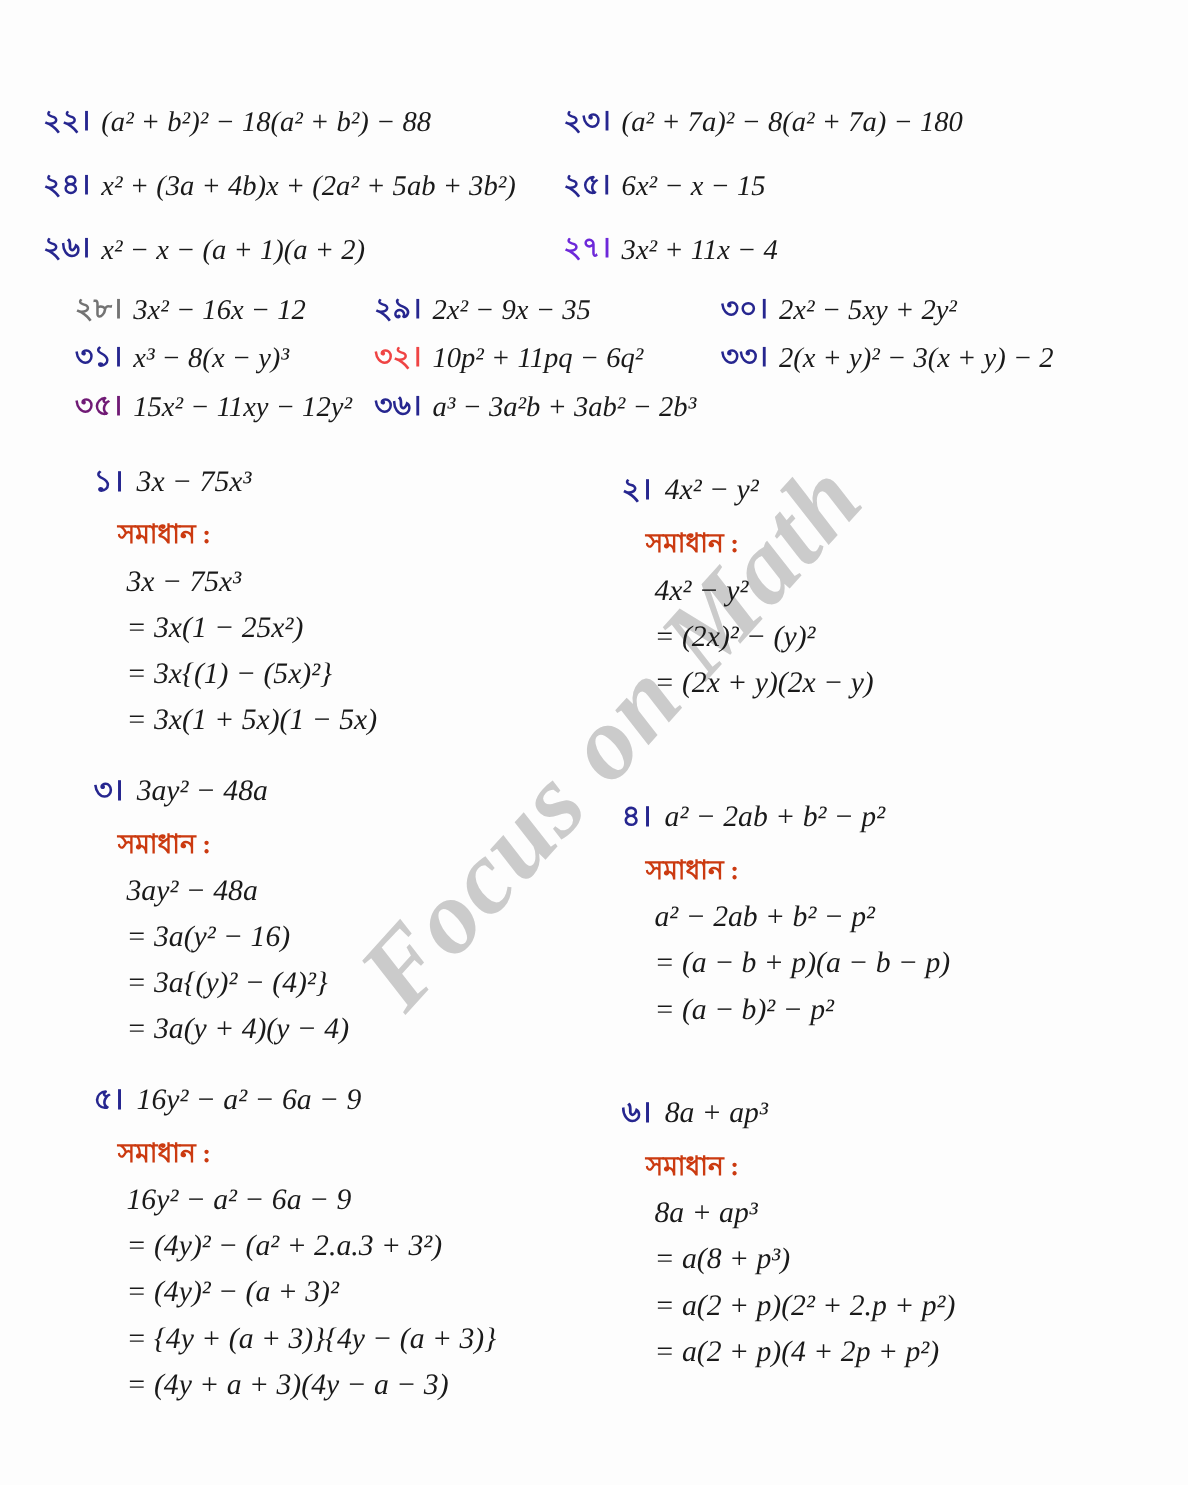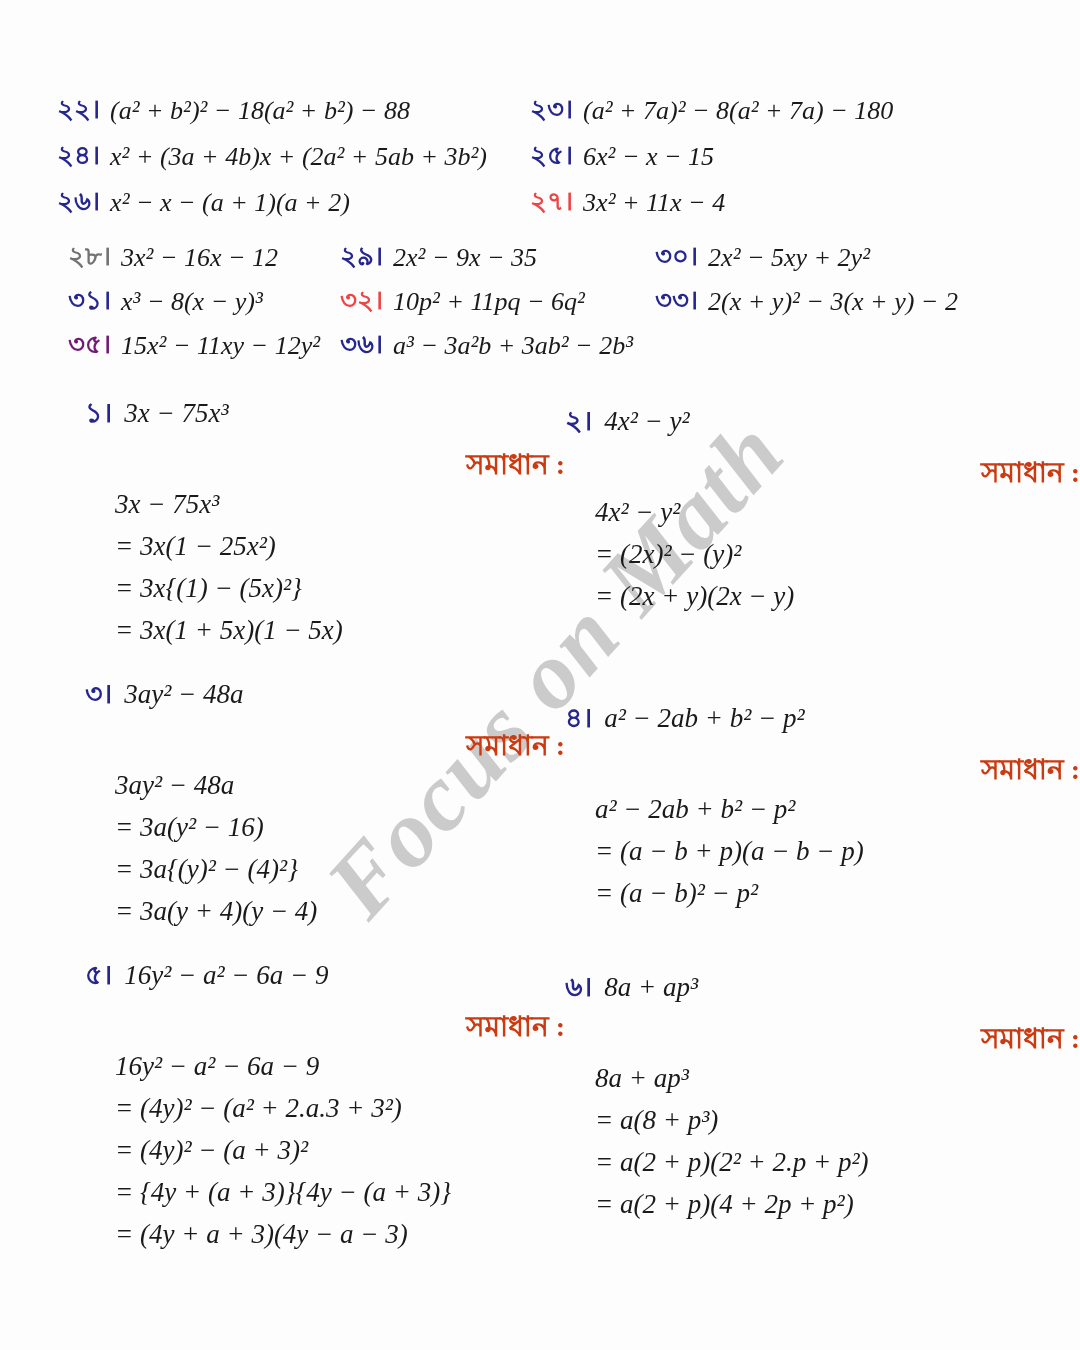--- a/index.html
+++ b/index.html
@@ -23,21 +23,21 @@
     color:#c3c3c3;
     opacity:.85;
     z-index:0;
     letter-spacing:2px;
     user-select:none;
   }
   .content{position:relative;z-index:1;}
   
   .problems{padding-top:88px;}
   .grid{display:grid;}
-  .grid2{grid-template-columns:473px 1fr;padding-left:57px;row-gap:0;}
+  .grid2{grid-template-columns:473px 1fr;padding-left:39px;row-gap:12px;}
   .grid3{grid-template-columns:272px 315px 1fr;padding-left:68px;margin-top:10px;}
   .prob{
     height:46px;
     display:flex;align-items:center;
     white-space:nowrap;
     font-size:26px;
   }
   .grid3 .prob{height:44px;}
   .pno{
     font-weight:700;
@@ -52,24 +52,23 @@
   .col-right{flex:1;}
   .sol-head{
     font-size:27px;
     white-space:nowrap;
     display:flex;align-items:baseline;
   }
   .sol-head .pno{margin-right:12px;}
   .sexpr{font-style:italic;}
   .sol-label{
     margin:6px 0 8px 22px;
-    font-size:28px;
+    font-size:24px;
     font-weight:700;
     height:32px;
-    text-align:right;
   }
   .step{
     margin-left:30px;
     font-size:27px;
     font-style:italic;
     line-height:42px;
     white-space:nowrap;
   }
 </style>
 </head>
@@ -98,21 +97,21 @@
         </div>
         <div class="prob">
           <span class="pno" style="color: rgb(38, 38, 143);">২৫।</span>
           <span class="pexpr">6x² − x − 15</span>
         </div>
         <div class="prob">
           <span class="pno" style="color: rgb(38, 38, 143);">২৬।</span>
           <span class="pexpr">x² − x − (a + 1)(a + 2)</span>
         </div>
         <div class="prob">
-          <span class="pno" style="color: #ef4444;">২৭।</span>
+          <span class="pno" style="color: #6d28d9;">২৭।</span>
           <span class="pexpr">3x² + 11x − 4</span>
         </div>
       </div>
 
       <div class="grid grid3">
         <div class="prob">
           <span class="pno" style="color: #737373;">২৮।</span>
           <span class="pexpr">3x² − 16x − 12</span>
         </div>
         <div class="prob">

